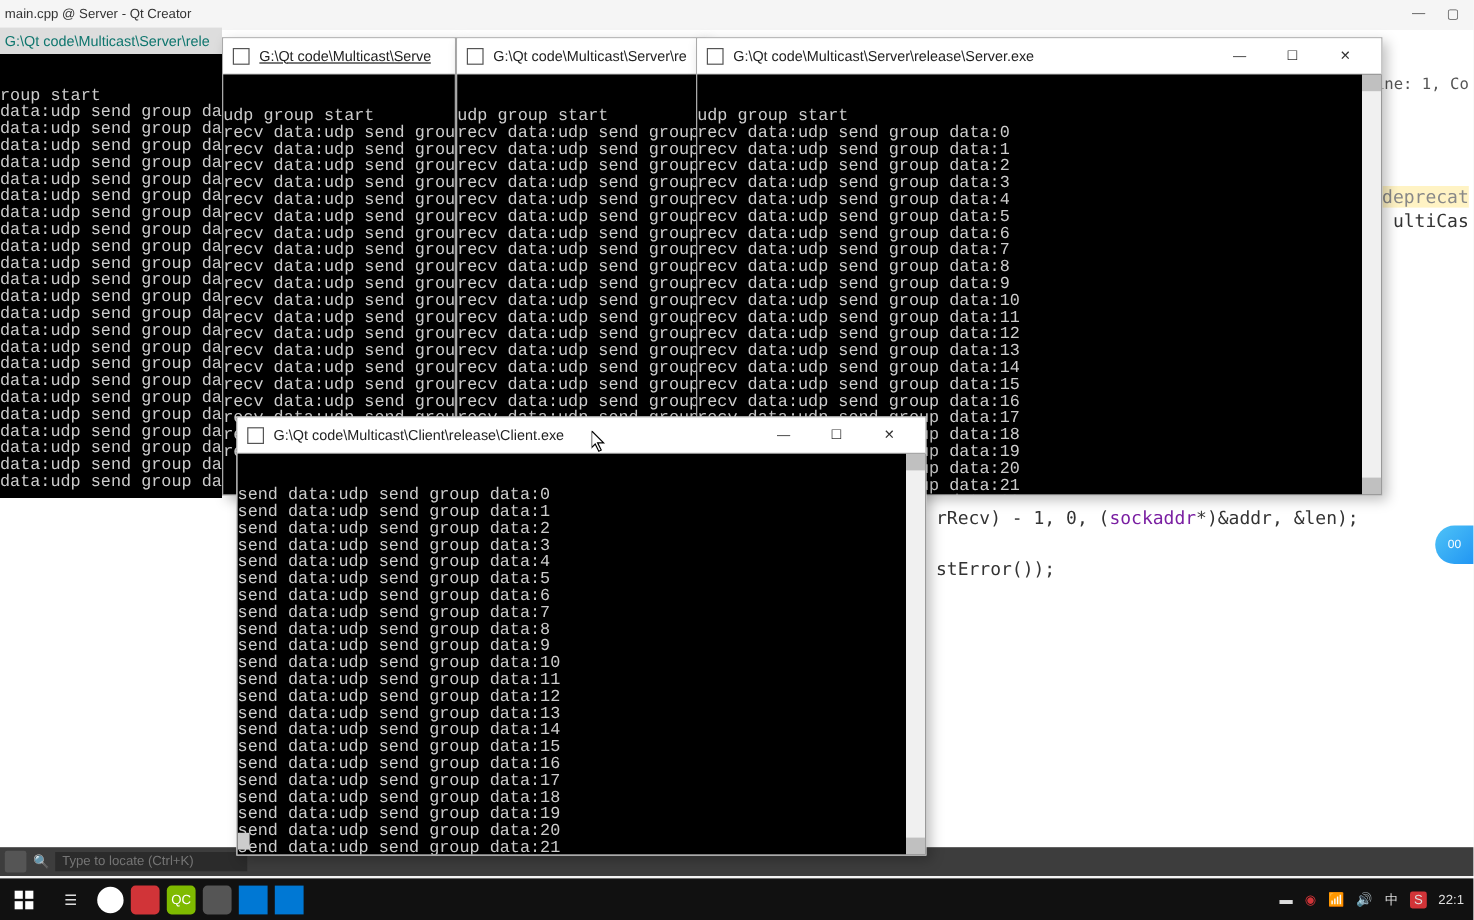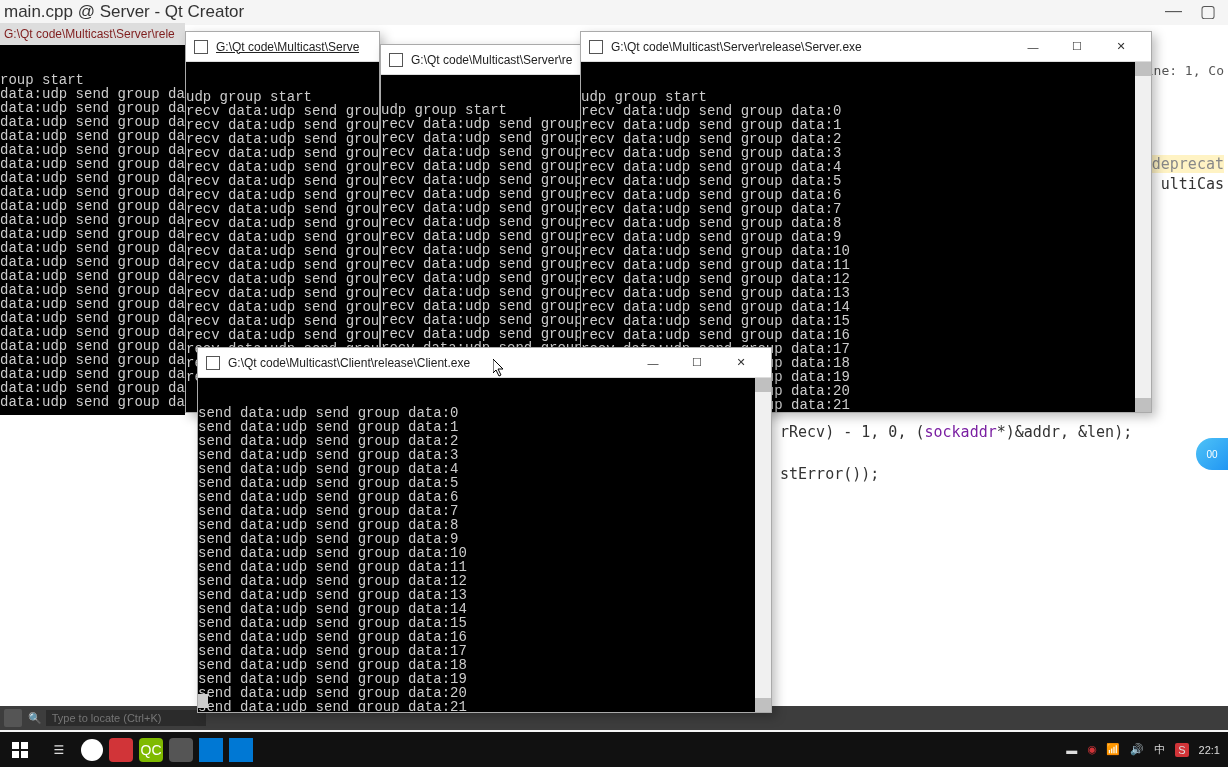--- a/index.html
+++ b/index.html
@@ -19,21 +19,21 @@
   top: 0; left: 0;
   width: 1228px; height: 767px;
   background: #f5f5f5;
 }
 .qtcreator-titlebar {
   height: 23px;
   background: #f5f5f5;
   display: flex;
   align-items: center;
   padding: 0 4px;
-  font-size: 17px;
+  font-size: 11px;
   color: #333;
 }
 .qtcreator-titlebar .win-controls {
   margin-left: auto;
   display: flex;
   gap: 18px;
   padding-right: 8px;
   color: #555;
 }
 
@@ -229,21 +229,21 @@
     <div class="code-snip" style="top:440px; left:770px; color:#333;">stError());</div>
   </div>
 
   <div class="qt-locator-bar">
     <div class="locator-icon"></div>
     <span style="margin-right:4px;">🔍</span>
     <input type="text" placeholder="Type to locate (Ctrl+K)" style="">
   </div>
 </div>
 
-<div style="position:absolute; top:23px; left:0; width:185px; height:22px; background:#ddd; display:flex; align-items:center; padding:0 4px; font-size:12px; color:#7f1d1d;">
+<div style="position:absolute; top:23px; left:0; width:185px; height:22px; background:#ddd; display:flex; align-items:center; padding:0 4px; font-size:12px; color:#0f766e;">
   <span>G:\Qt code\Multicast\Server\rele</span>
 </div>
 
 <div class="console-window" style="top:45px; left:0; width:185px; height:370px; border:none; box-shadow:none;">
   <div class="console-body">
     <div id="console1">roup start
 data:udp send group data:0
 data:udp send group data:1
 data:udp send group data:2
 data:udp send group data:3
@@ -294,21 +294,21 @@
 recv data:udp send group dat
 recv data:udp send group dat
 recv data:udp send group dat
 recv data:udp send group dat
 recv data:udp send group dat
 recv data:udp send group dat
 </div>
   </div>
 </div>
 
-<div class="console-window" style="top:31px; left:380px; width:208px; height:382px;margin-top:13px;">
+<div class="console-window" style="top:31px; left:380px; width:208px; height:382px;">
   <div class="console-titlebar">
     <div class="cw-icon"></div>
     <span style="overflow:hidden; white-space:nowrap;">G:\Qt code\Multicast\Server\re</span>
   </div>
   <div class="console-body">
     <div id="console3">udp group start
 recv data:udp send group dat
 recv data:udp send group dat
 recv data:udp send group dat
 recv data:udp send group dat
@@ -431,21 +431,21 @@
     <svg width="16" height="16" viewBox="0 0 16 16">
         <rect x="0" y="0" width="7" height="7" fill="#fff"></rect>
         <rect x="9" y="0" width="7" height="7" fill="#fff"></rect>
         <rect x="0" y="9" width="7" height="7" fill="#fff"></rect>
         <rect x="9" y="9" width="7" height="7" fill="#fff"></rect>
       </svg>
   </div>
   <div class="tb-icon">☰</div>
   <div class="tb-icon" style="background:#fff; border-radius:50%; width:22px; height:22px;"></div>
   <div class="tb-icon" style="background:#d13438; width:24px; height:24px; border-radius:4px;"></div>
-  <div class="tb-icon" style="background:#7fba00; width:24px; height:24px; border-radius:4px; color:#fff; font-size:14px; display:flex;align-items:center;justify-content:center;">QC</div>
+  <div class="tb-icon" style="background:#7fba00; width:24px; height:24px; border-radius:4px; color:#fff; font-size:11px; display:flex;align-items:center;justify-content:center;">QC</div>
   <div class="tb-icon" style="background:#555; width:24px; height:24px; border-radius:4px;"></div>
   <div class="tb-icon" style="background:#0078d4; width:24px; height:24px;"></div>
   <div class="tb-icon" style="background:#0078d4; width:24px; height:24px;"></div>
   <div class="tray">
     <span>▬</span>
     <span style="color:#d13438;">◉</span>
     <span>📶</span>
     <span>🔊</span>
     <span>中</span>
     <span style="background:#d13438; padding:1px 3px; border-radius:2px;">S</span>

